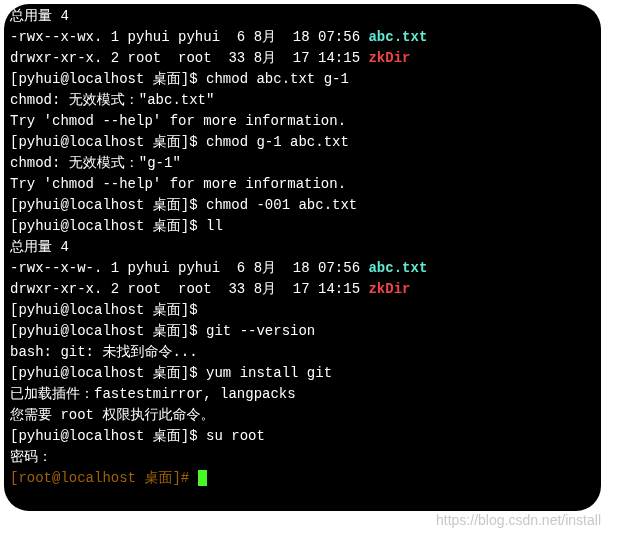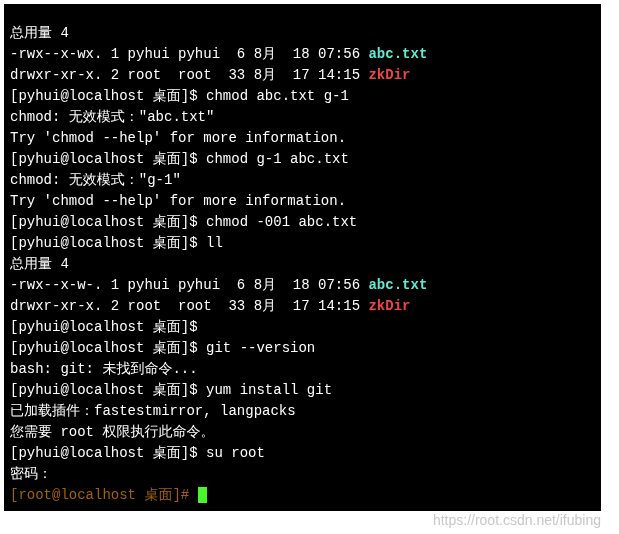--- a/index.html
+++ b/index.html
@@ -10,24 +10,25 @@
       font-family: "Courier New", monospace;
       font-size: 14px;
       position: relative;
     }
     .terminal {
       background: #000;
       color: #fff;
       width: 597px;
       height: 507px;
       margin: 4px;
-      padding: 19px 6px;
+      padding: 2px 6px;
       line-height: 1.5;
       overflow: hidden;
       white-space: pre;
+      border-radius: 25px;
     }
     .line { display: block; }
     .file-green { color: #5eead4; font-weight: bold; }
     .dir-blue { color: #ef4444; font-weight: bold; }
     .root-prompt { color: #a16207; }
     .cursor {
       display: inline-block;
       width: 9px;
       height: 16px;
       background: #4af626;
@@ -39,13 +40,13 @@
       bottom: 6px;
       color: #c8c8c8;
       font-family: Arial, sans-serif;
       font-size: 14px;
     }
   </style>
 </head>
 <body>
 
 <div class="terminal" id="term"><div class="line"><span>总用量 4</span></div><div class="line"><span>-rwx--x-wx. 1 pyhui pyhui  6 8月  18 07:56 </span><span class="file-green">abc.txt</span></div><div class="line"><span>drwxr-xr-x. 2 root  root  33 8月  17 14:15 </span><span class="dir-blue">zkDir</span></div><div class="line"><span>[pyhui@localhost 桌面]$ chmod abc.txt g-1</span></div><div class="line"><span>chmod: 无效模式："abc.txt"</span></div><div class="line"><span>Try 'chmod --help' for more information.</span></div><div class="line"><span>[pyhui@localhost 桌面]$ chmod g-1 abc.txt</span></div><div class="line"><span>chmod: 无效模式："g-1"</span></div><div class="line"><span>Try 'chmod --help' for more information.</span></div><div class="line"><span>[pyhui@localhost 桌面]$ chmod -001 abc.txt</span></div><div class="line"><span>[pyhui@localhost 桌面]$ ll</span></div><div class="line"><span>总用量 4</span></div><div class="line"><span>-rwx--x-w-. 1 pyhui pyhui  6 8月  18 07:56 </span><span class="file-green">abc.txt</span></div><div class="line"><span>drwxr-xr-x. 2 root  root  33 8月  17 14:15 </span><span class="dir-blue">zkDir</span></div><div class="line"><span>[pyhui@localhost 桌面]$ </span></div><div class="line"><span>[pyhui@localhost 桌面]$ git --version</span></div><div class="line"><span>bash: git: 未找到命令...</span></div><div class="line"><span>[pyhui@localhost 桌面]$ yum install git</span></div><div class="line"><span>已加载插件：fastestmirror, langpacks</span></div><div class="line"><span>您需要 root 权限执行此命令。</span></div><div class="line"><span>[pyhui@localhost 桌面]$ su root</span></div><div class="line"><span>密码：</span></div><div class="line"><span class="root-prompt">[root@localhost 桌面]# </span><span class="cursor"></span></div></div>
-<div class="watermark">https://root.csdn.net/ifubing</div>
+<div class="watermark">https://blog.csdn.net/install</div>
 
 </body></html>

